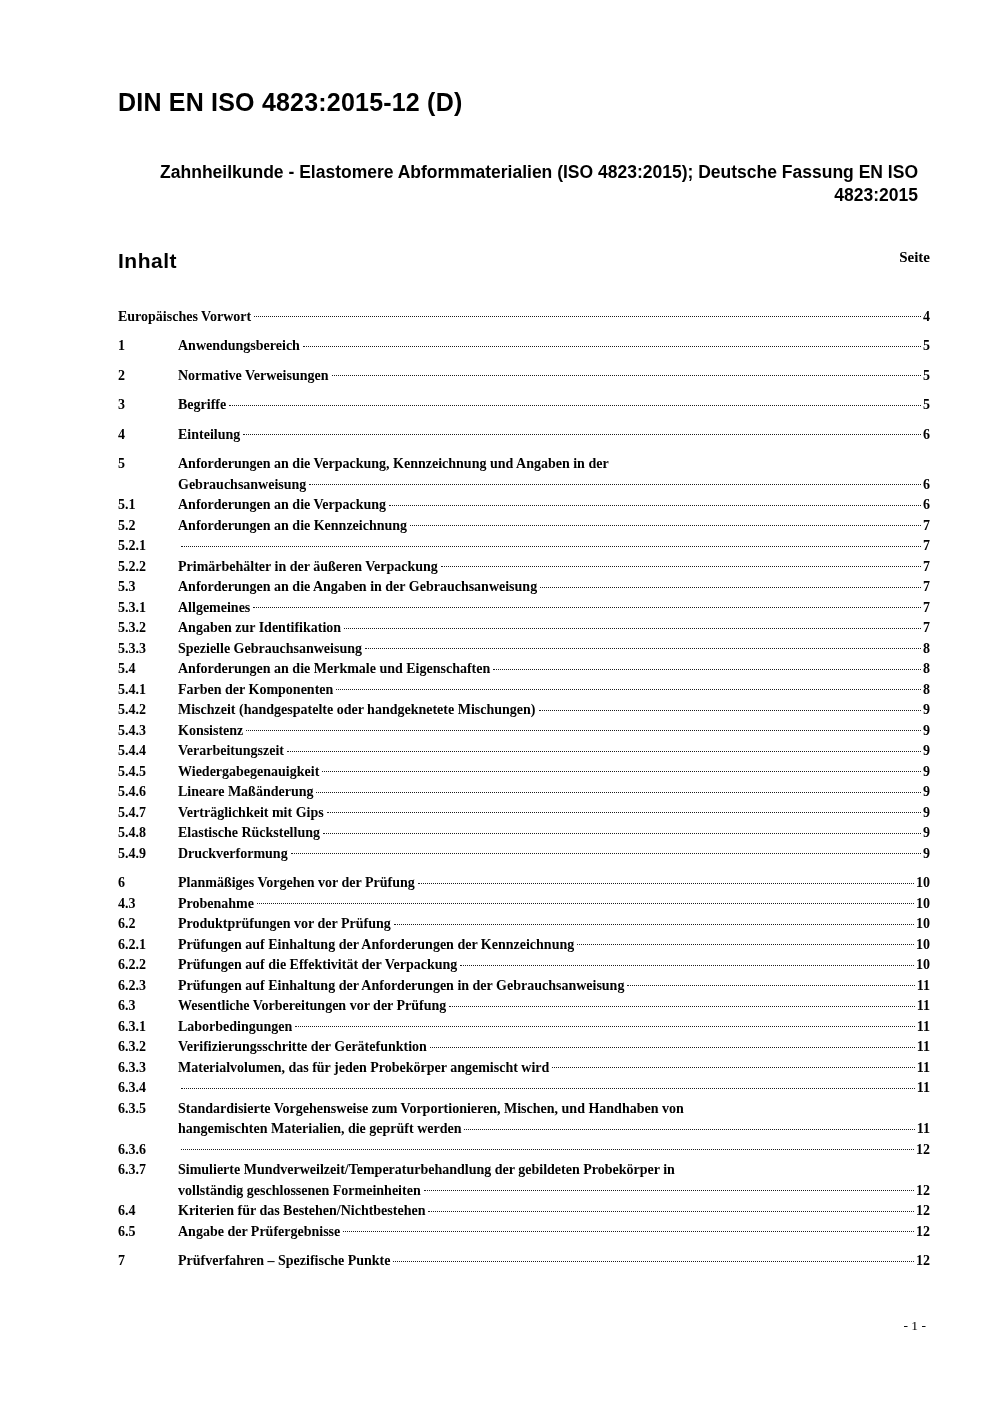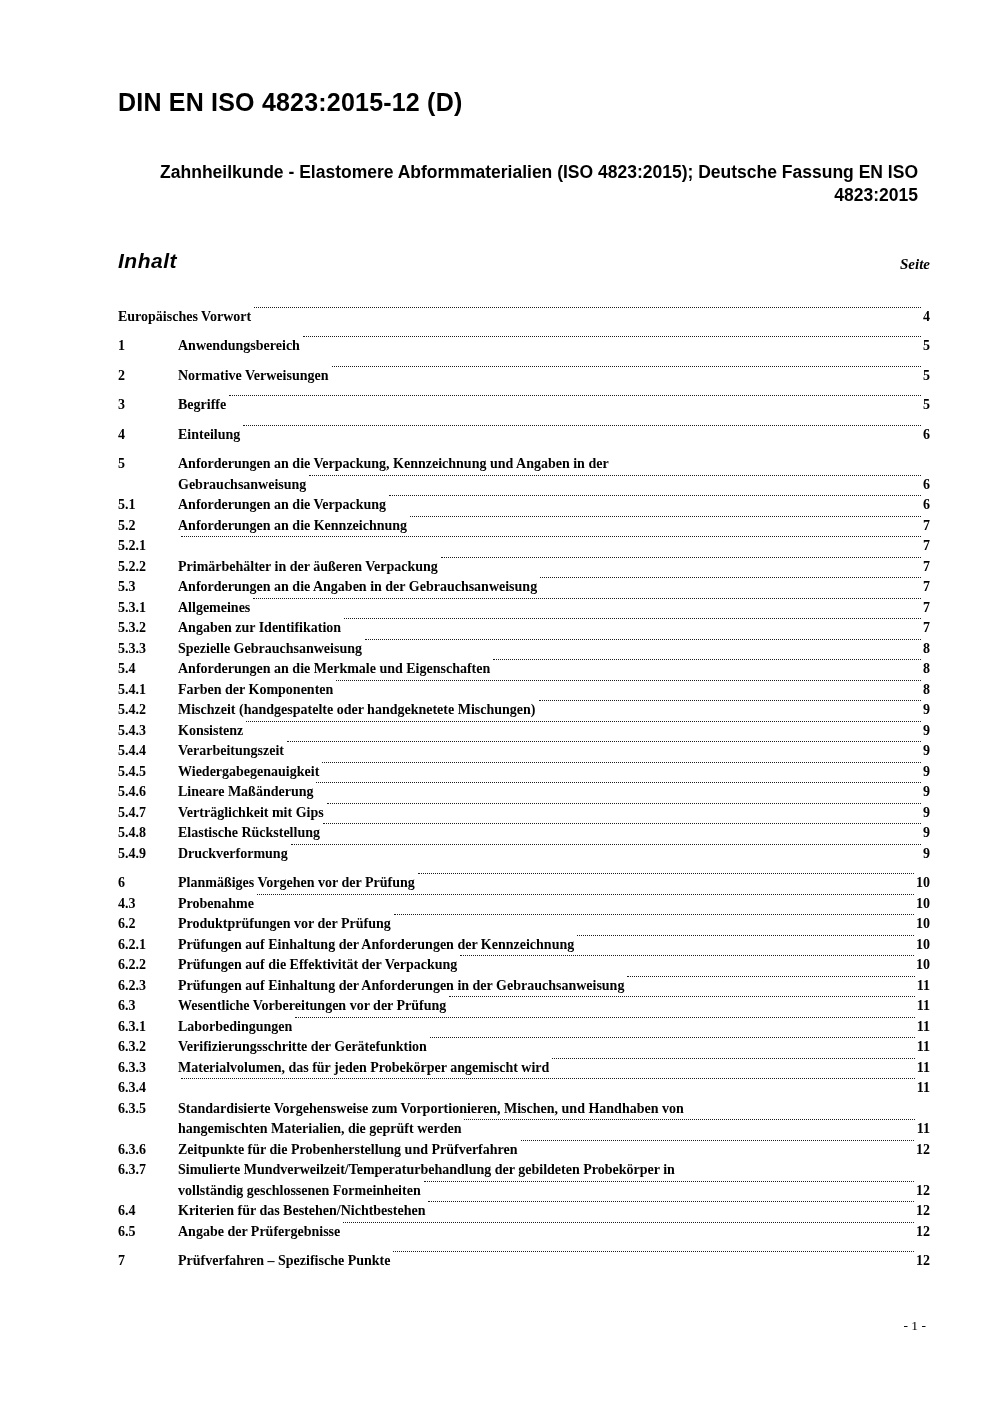--- a/index.html
+++ b/index.html
@@ -26,44 +26,43 @@
     font-weight: bold;
     font-size: 17.5px;
     line-height: 1.3;
     max-width: 800px;
     margin-top: 44px;
     text-align: right;
   }
   .toc-header {
     display: flex;
     justify-content: space-between;
-    align-items: flex-end;
+    align-items: flex-start;
     margin-top: 42px;
-    font-style: italic;
   }
   .toc-heading {
     font-family: "Liberation Sans", sans-serif;
     font-weight: bold;
     font-size: 21px;
     letter-spacing: 0.5px;
   }
   .toc-page-label {
     font-family: "Liberation Serif", serif;
     font-weight: bold;
     font-size: 15px;
   }
   .toc-list {
     margin-top: 34px;
     font-family: "Liberation Serif", serif;
     font-weight: bold;
     font-size: 14px;
   }
   .toc-row {
     display: flex;
-    align-items: flex-start;
+    align-items: center;
     line-height: 20.5px;
     white-space: nowrap;
   }
   .toc-row.gap { margin-top: 9px; }
   .toc-num {
     width: 60px;
     flex: 0 0 60px;
   }
   .toc-text { flex: 0 0 auto; }
   .toc-leader {
@@ -310,21 +309,20 @@
         <span class="toc-text">Standardisierte Vorgehensweise zum Vorportionieren, Mischen, und Handhaben von</span>
       </div>
       <div class="toc-row">
         <span class="toc-num"></span>
         <span class="toc-text">hangemischten Materialien, die geprüft werden</span>
         <span class="toc-leader"></span>
         <span class="toc-pagenum">11</span>
       </div>
       <div class="toc-row">
         <span class="toc-num">6.3.6</span>
-        <span class="toc-text">Zeitpunkte für die Probenherstellung und Prüfverfahren</span>
         <span class="toc-leader"></span>
         <span class="toc-pagenum">12</span>
       </div>
       <div class="toc-row">
         <span class="toc-num">6.3.7</span>
         <span class="toc-text">Simulierte Mundverweilzeit/Temperaturbehandlung der gebildeten Probekörper in</span>
       </div>
       <div class="toc-row">
         <span class="toc-num"></span>
         <span class="toc-text">vollständig geschlossenen Formeinheiten</span>

